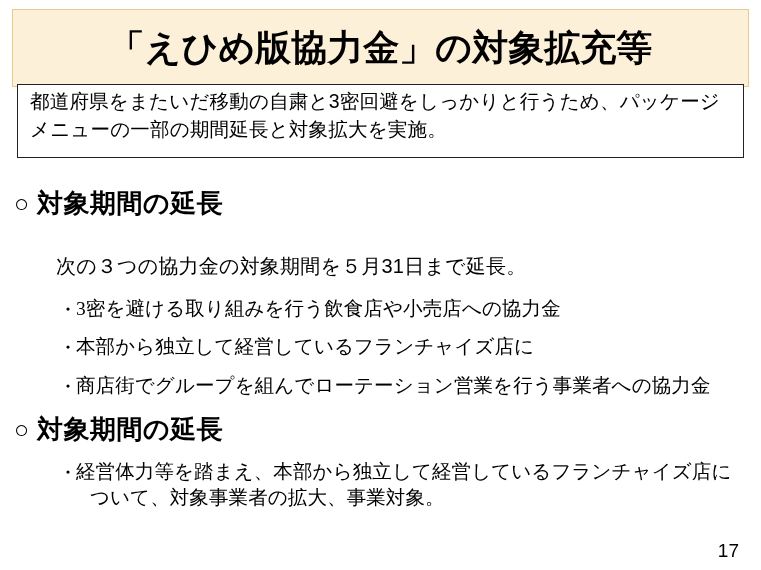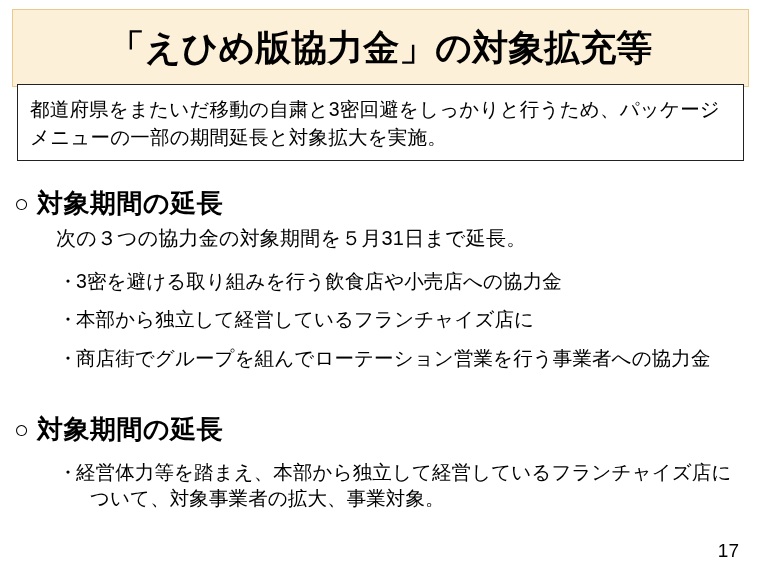--- a/index.html
+++ b/index.html
@@ -50,21 +50,21 @@
 
   
   .lead-box {
     position: absolute;
     left: 17px;
     top: 84px;
     width: 727px;
     min-height: 74px;
     border: 1px solid #222222;
     box-sizing: border-box;
-    padding: 10px 12px 8px 12px;
+    padding: 2px 12px 8px 12px;
     background: #ffffff;
   }
   .lead-text {
     font-size: 19.5px;
     line-height: 1.45;
     letter-spacing: 0.2px;
   }
 
   
   .section {
@@ -87,21 +87,21 @@
   }
   .section-title {
     font-size: 26px;
     font-weight: bold;
     text-underline-offset: 4px;
     letter-spacing: 0.5px;
   }
 
   .section-lead {
     font-size: 20px;
-    margin-top: 4px;
+    margin-top: 32px;
     padding-left: 56px;
     letter-spacing: 0.2px;
   }
 
   .bullet-list {
     margin: 0;
     padding: 0;
     list-style: none;
   }
   #section-1 .bullet-list { margin-top: 16px; }
@@ -117,20 +117,21 @@
     letter-spacing: 0.1px;
   }
   .bullet-dot {
     width: 18px;
     flex: 0 0 18px;
     font-size: 19.5px;
     line-height: 1.35;
   }
   .bullet-text {
     flex: 1 1 auto;
+    font-family: Liberation Serif, serif;
   }
   .bullet-text .cont {
     display: block;
     padding-left: 14px;
   }
 
   
   .page-number {
     position: absolute;
     right: 22px;

